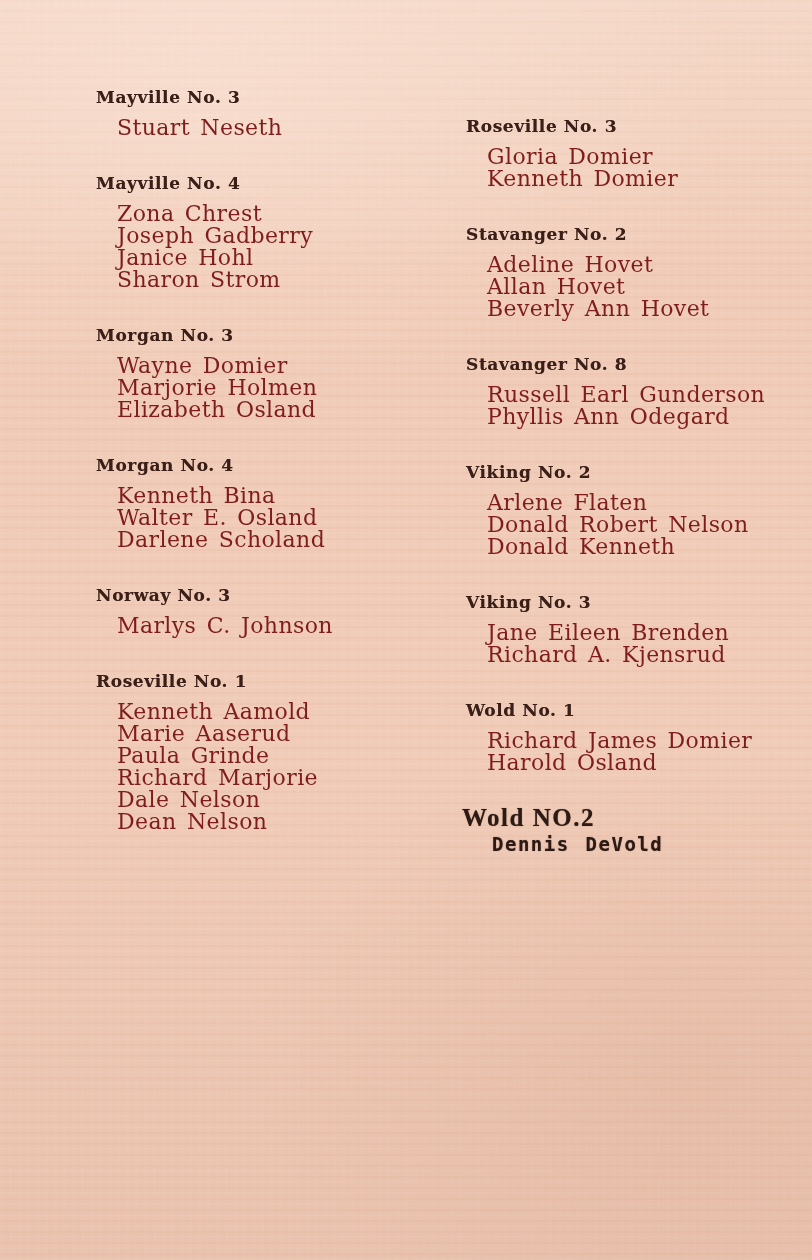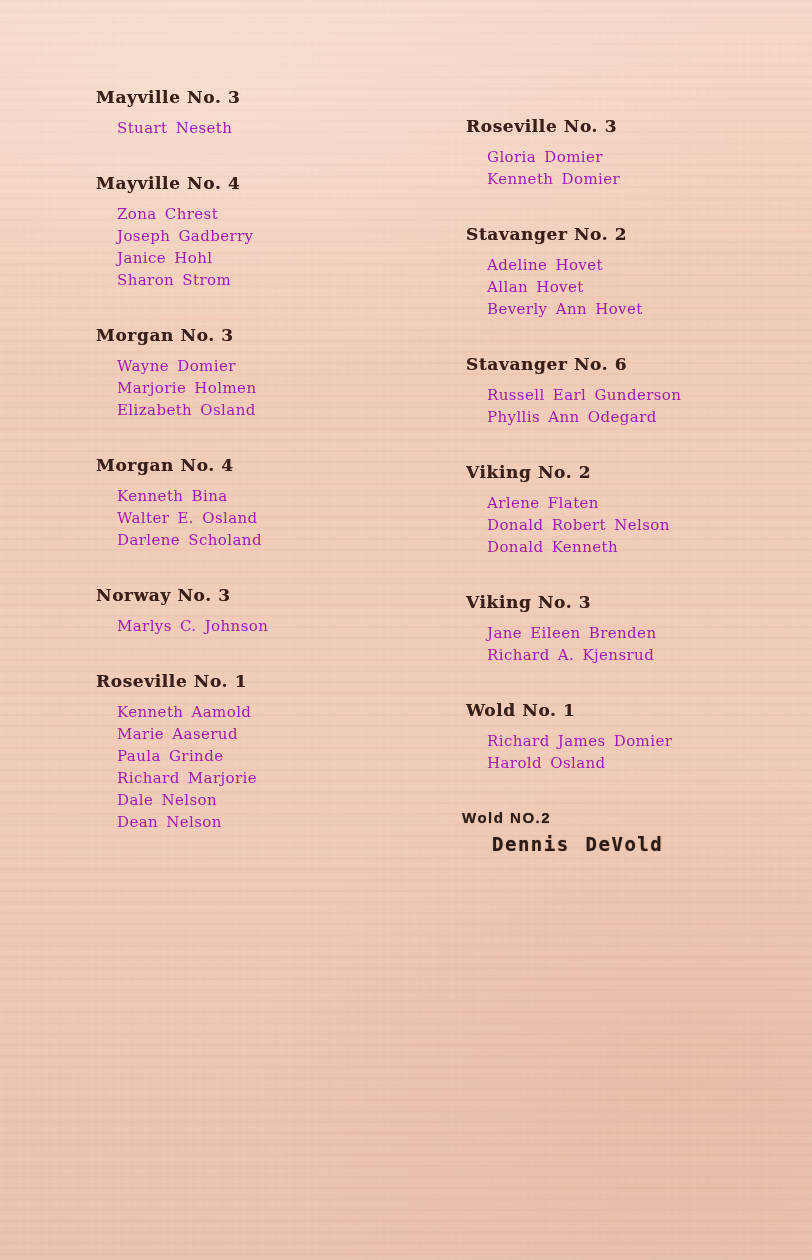--- a/index.html
+++ b/index.html
@@ -43,32 +43,32 @@
     font-size: 17px;
     font-weight: bold;
     letter-spacing: 0.6px;
     color: #3a1f18;
     line-height: 22px;
     margin-bottom: 9px;
     text-shadow: 0 0 0.6px rgba(58,31,24,0.55);
   }
   .names { padding-left: 21px; }
   .name {
-    font-size: 15px;
+    font-size: 22px;
     line-height: 22px;
-    color: #a21caf;
+    color: #7f1d1d;
     letter-spacing: 0.4px;
     word-spacing: 3px;
   }
 
   
   .section.typewritten { margin-left: -4px; margin-top: 14px; }
   .section.typewritten .heading {
-    font-family: Liberation Sans, sans-serif;
-    font-size: 15px;
+    font-family: Liberation Serif, serif;
+    font-size: 25px;
     font-weight: bold;
     letter-spacing: 1.5px;
     color: #2e1a14;
     margin-bottom: 4px;
     text-shadow: 0 0 1px rgba(46,26,20,0.6);
   }
   .section.typewritten .names { padding-left: 30px; }
   .section.typewritten .name {
     font-family: "DejaVu Sans Mono", monospace;
     font-size: 19px;
@@ -142,21 +142,21 @@
       </div>
       <div class="section">
         <div class="heading">Stavanger No. 2</div>
         <div class="names">
           <div class="name">Adeline Hovet</div>
           <div class="name">Allan Hovet</div>
           <div class="name">Beverly Ann Hovet</div>
         </div>
       </div>
       <div class="section">
-        <div class="heading">Stavanger No. 6</div>
+        <div class="heading">Stavanger No. 8</div>
         <div class="names">
           <div class="name">Russell Earl Gunderson</div>
           <div class="name">Phyllis Ann Odegard</div>
         </div>
       </div>
       <div class="section">
         <div class="heading">Viking No. 2</div>
         <div class="names">
           <div class="name">Arlene Flaten</div>
           <div class="name">Donald Robert Nelson</div>

